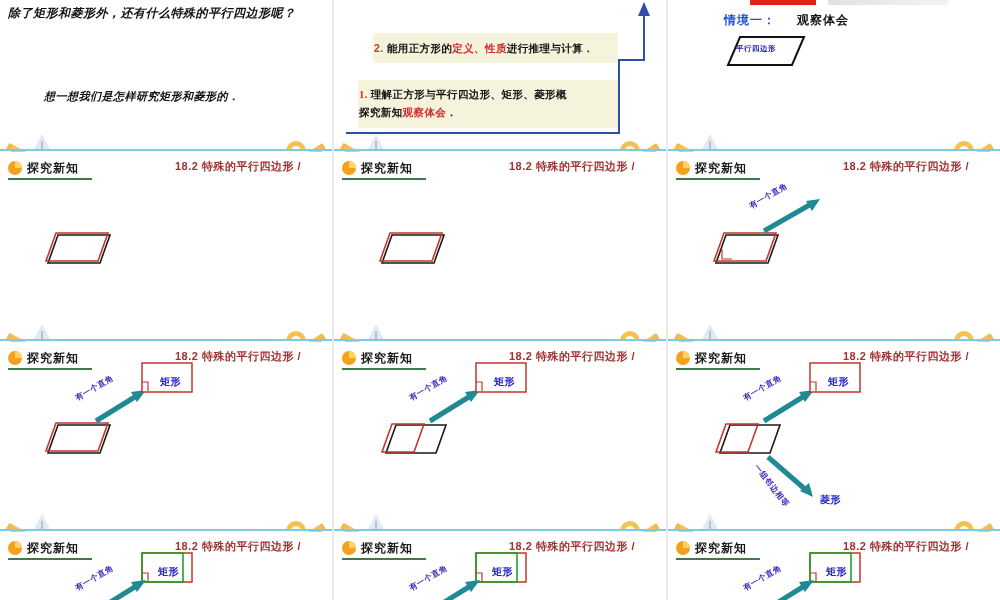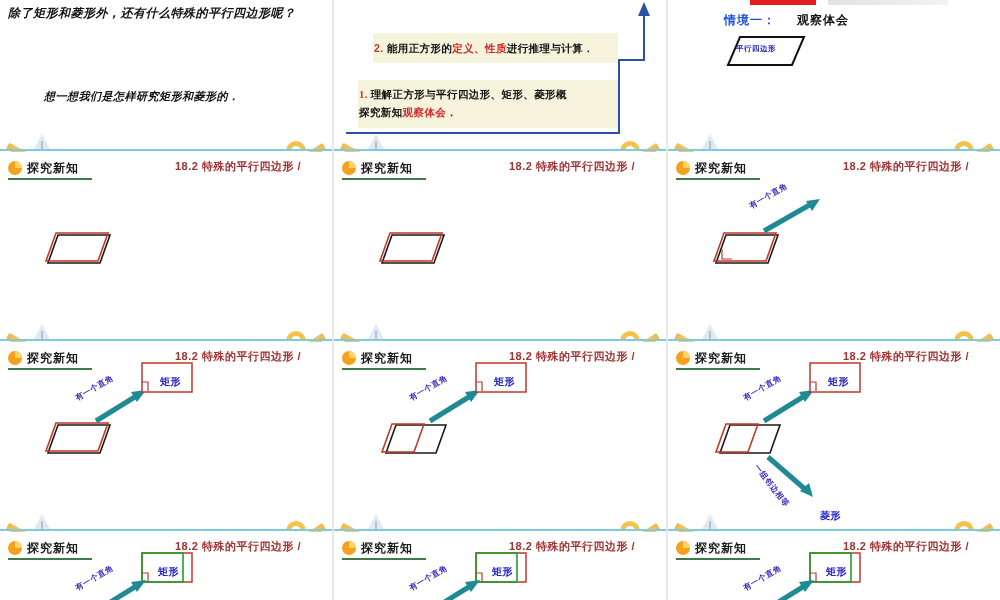--- a/index.html
+++ b/index.html
@@ -352,21 +352,21 @@
       <line x1="96" y1="76" x2="138" y2="50" stroke="#1f8a94" stroke-width="5"></line>
       <polygon points="146,45 131,47 137,57" fill="#1f8a94"></polygon>
       <rect x="142" y="18" width="50" height="29" fill="#fff" stroke="#c0392b" stroke-width="1.5"></rect>
       <polyline points="142,37 148,37 148,46" fill="none" stroke="#c0392b" stroke-width="1.2"></polyline>
       <line x1="100" y1="112" x2="138" y2="145" stroke="#1f8a94" stroke-width="5"></line>
       <polygon points="145,152 141,138 132,146" fill="#1f8a94"></polygon>
     </svg>
     <div class="lab" style="left:76px;top:48px;transform:rotate(-30deg);transform-origin:left center;">有一个直角</div>
     <div class="lab-shape" style="left:160px;top:30px;">矩形</div>
     <div class="lab" style="left:88px;top:115px;transform:rotate(52deg);transform-origin:left center;">一组邻边相等</div>
-    <div class="lab-shape" style="left:152px;top:164px;">菱形</div>
+    <div class="lab-shape" style="left:152px;top:148px;">菱形</div>
     <div class="footer-strip">
       <div class="pencil-l"></div>
       <div class="tri-ruler"></div>
       <div class="protractor"></div>
       <div class="pencil-r"></div>
       <div class="footer-line"></div>
       <div class="footer-line2"></div>
     </div>
   </div>
 

